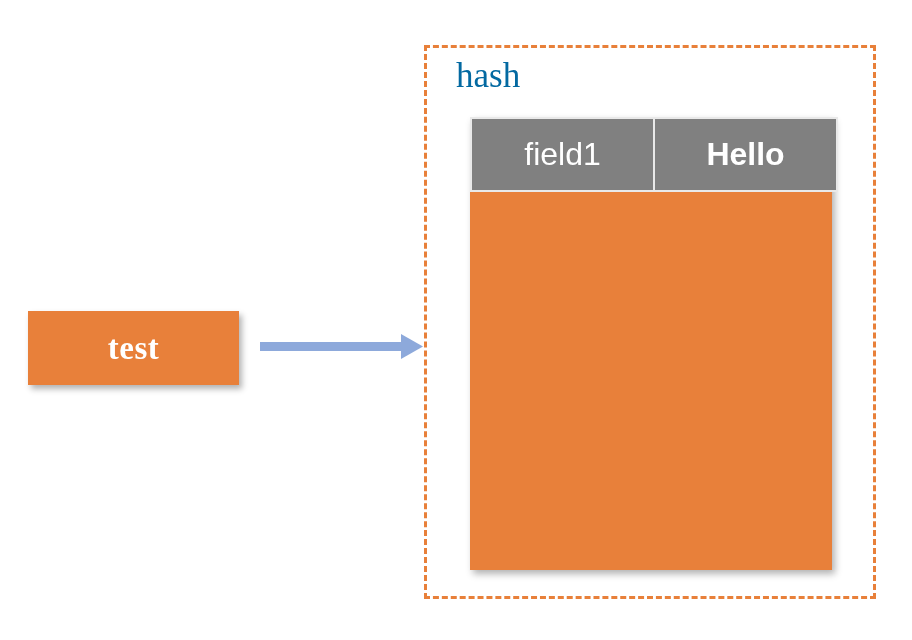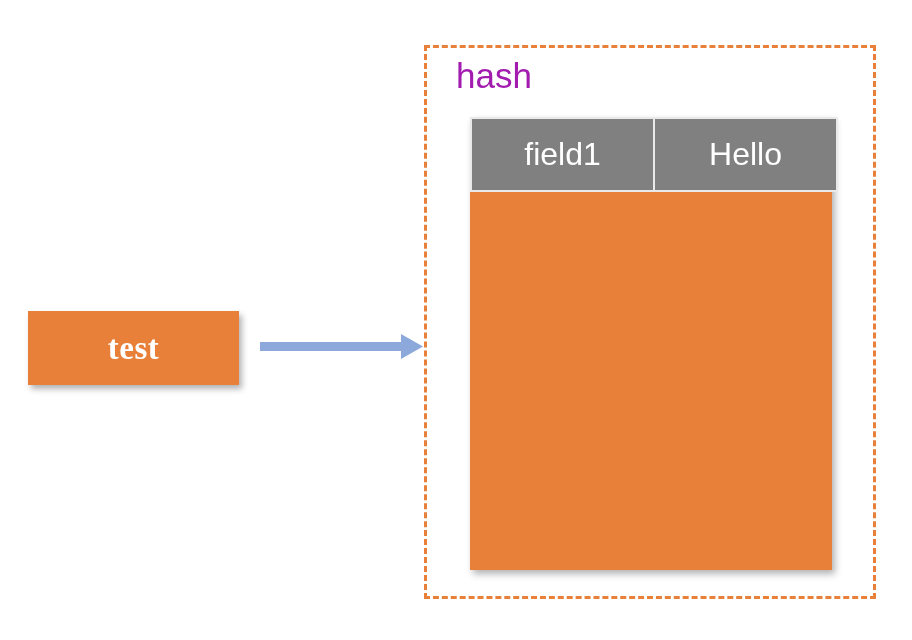--- a/index.html
+++ b/index.html
@@ -63,22 +63,22 @@
     background: transparent;
   }
 
   
   .hash-title {
     position: absolute;
     left: 456px;
     top: 55px;
     font-size: 35px;
     line-height: 42px;
-    color: #a21caf;
-    font-family: Liberation Sans, sans-serif;
+    color: #0369a1;
+    font-family: Liberation Serif, serif;
     white-space: nowrap;
   }
 
   
   .hash-body {
     position: absolute;
     left: 470px;
     top: 117px;
     width: 362px;
     height: 453px;
@@ -95,21 +95,21 @@
     color: #ffffff;
     font-size: 32px;
     font-family: "Liberation Sans", sans-serif;
     text-align: center;
     vertical-align: middle;
     height: 71px;
     padding: 0;
     border: 2px solid #e9e9e9;
   }
   .hash-table td.cell-field { width: 181px; }
-  .hash-table td.cell-value { width: 181px; }
+  .hash-table td.cell-value { width: 181px; font-weight: bold; }
   .hash-fill {
     width: 362px;
     height: 309px;
     background: #E8803A;
   }
 </style>
 </head>
 <body>
 
 <div id="canvas">

